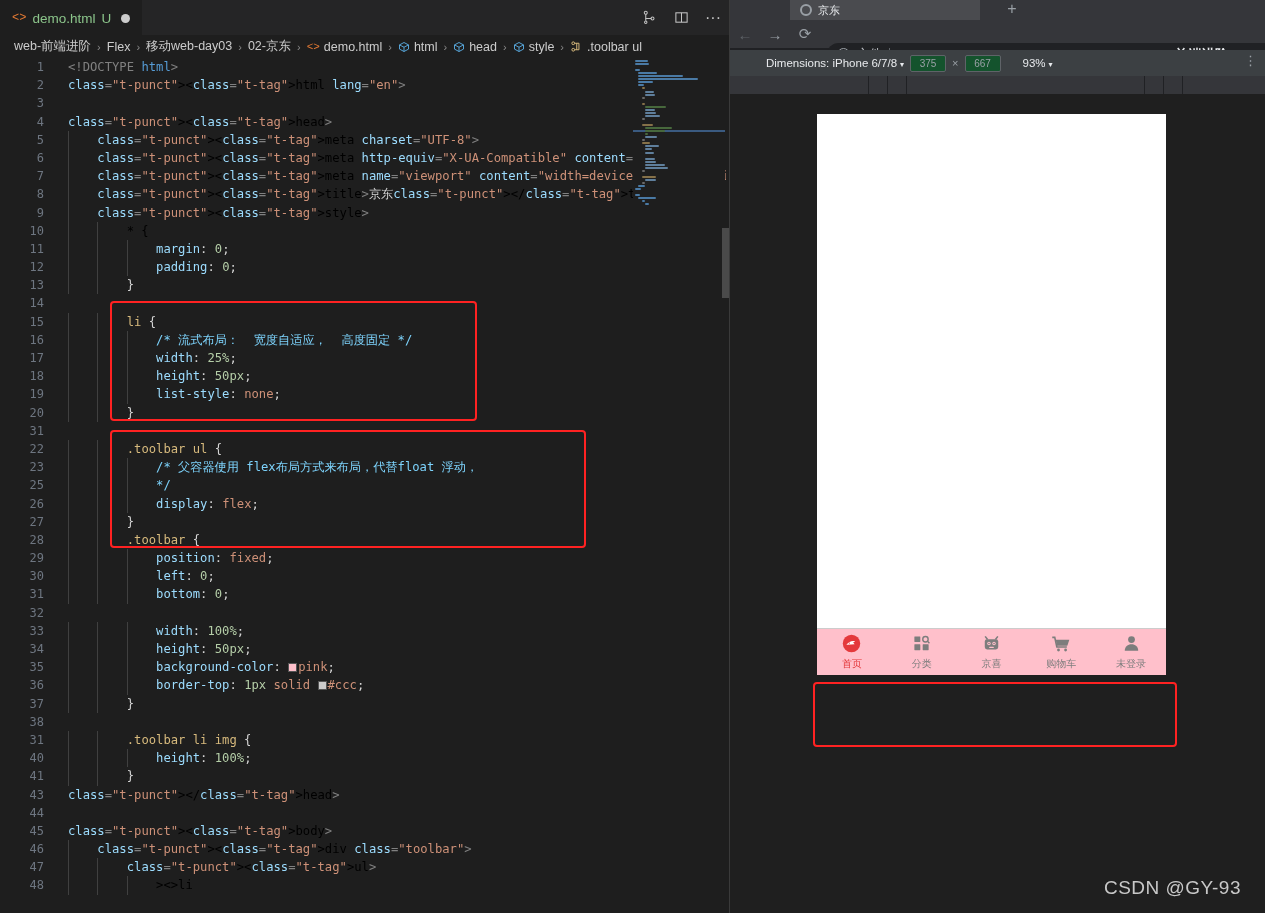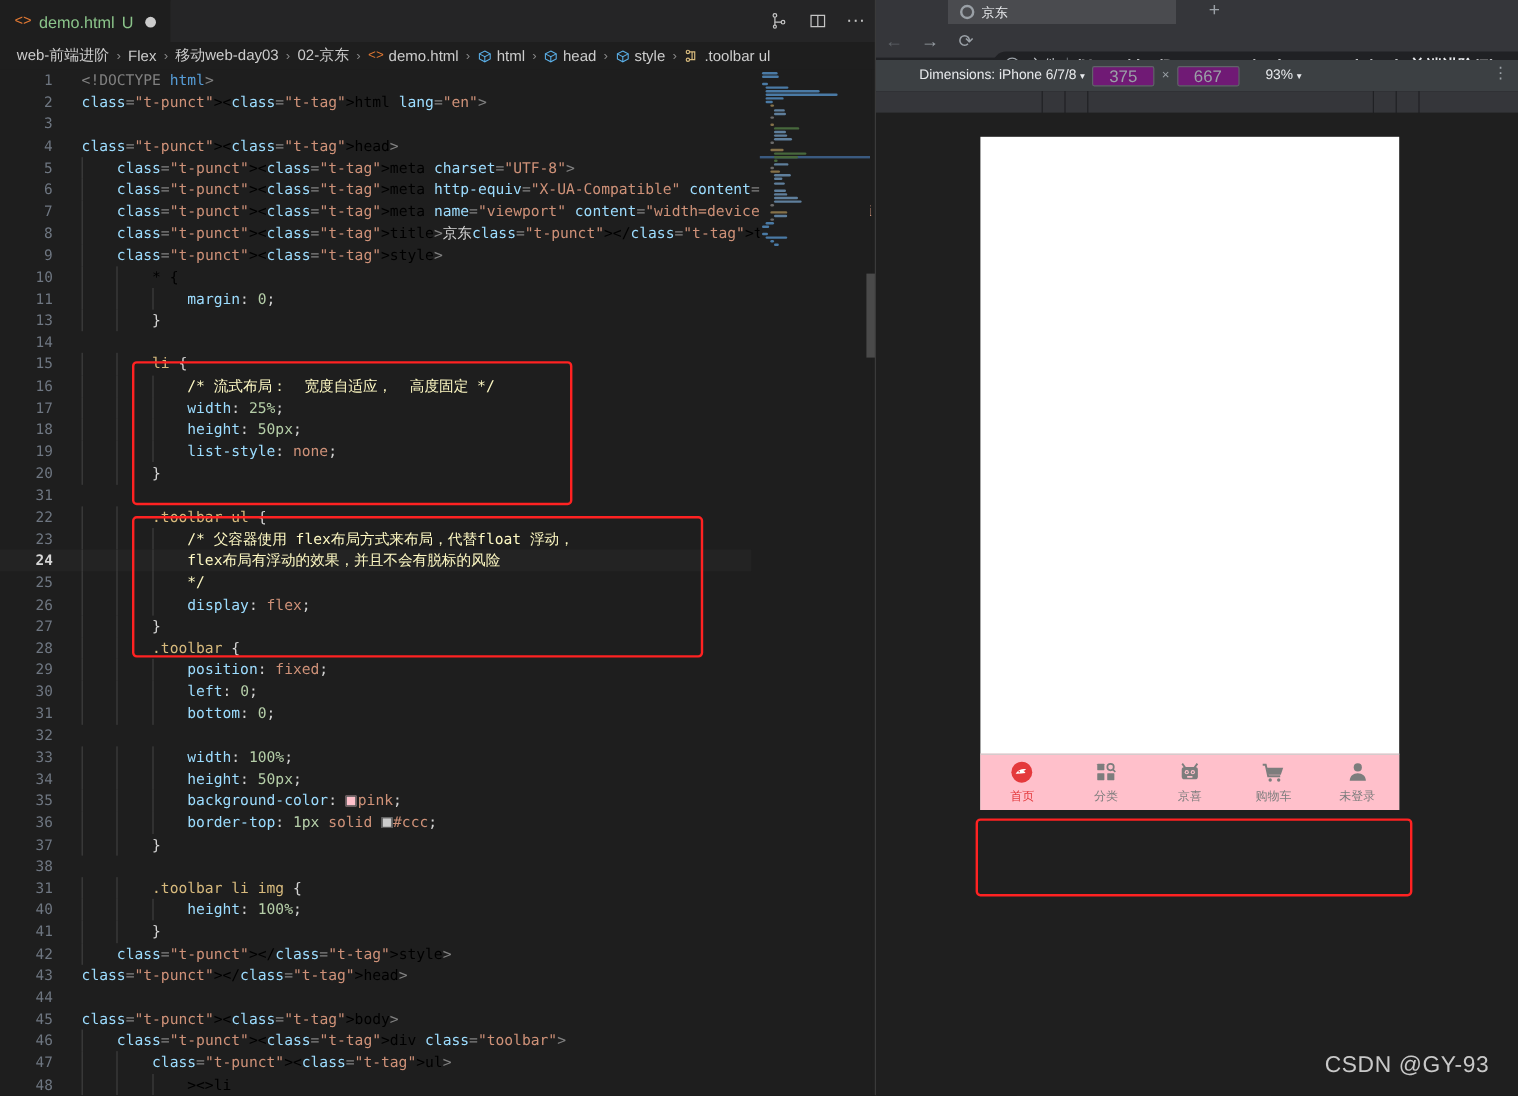--- a/index.html
+++ b/index.html
@@ -57,21 +57,21 @@
   .crow .ln {
     position:absolute; left:0; width:44px; text-align:right;
     color:#6e7681; font-size:12px;
   }
   .crow.active .ln { color:#d7d7d7; font-weight:bold; }
   .crow .ct { position:absolute; left:68px; }
   .ind { position:absolute; top:0; bottom:0; width:1px; background:#404040; }
 
   
   .t-tag{color:#569cd6}.t-punct{color:#808080}.t-attr{color:#9cdcfe}
-  .t-str{color:#ce9178}.t-txt{color:#d4d4d4}.t-com{color:#fef9c3}
+  .t-str{color:#ce9178}.t-txt{color:#d4d4d4}.t-com{color:#7dd3fc}
   .t-sel{color:#d7ba7d}.t-prop{color:#9cdcfe}.t-val{color:#ce9178}
   .t-num{color:#b5cea8}.t-white{color:#d4d4d4}
   .swatch{display:inline-block;width:9px;height:9px;vertical-align:-1px;border:1px solid #555;margin-right:1px;}
 
   
   #minimap {
     position:absolute; left:633px; top:0; width:92px; height:855px;
     background:#1e1e1e; overflow:hidden;
   }
   .mm-line { position:absolute; height:2px; border-radius:1px; }
@@ -132,22 +132,22 @@
   #omnibox .vbar { width:1px; height:14px; background:#5f6368; flex:none; }
   #omnibox .url { color:#e8eaed; font-size:13.5px; white-space:nowrap; font-weight:bold; }
 
   #dt-device-bar {
     position:absolute; left:730px-730px; top:50px; width:535px; height:26px;
     background:#3c4043; display:flex; align-items:center; gap:0; color:#e8eaed;
     font-size:11.5px;
   }
   #dt-device-bar .dim-label { margin-left:36px; }
   .dt-input {
-    width:52px; height:17px; background:#701a75; border:1px solid #5f6368;
-    color:#9aa0a6; font-size:14px; text-align:center; line-height:15px;
+    width:36px; height:17px; background:#14532d; border:1px solid #5f6368;
+    color:#9aa0a6; font-size:10px; text-align:center; line-height:15px;
     margin:0 6px; border-radius:2px;
   }
   .dt-x { color:#9aa0a6; font-size:11px; }
   #dt-zoom { margin-left:16px; font-size:11.5px; }
   #dt-kebab { position:absolute; right:8px; top:4px; color:#9aa0a6; font-size:13px; line-height:1; }
   .caret { font-size:8px; margin-left:3px; color:#e8eaed; }
 
   #dt-panel-strip {
     position:absolute; left:0; top:76px; width:535px; height:18px;
     background:#202124; display:flex; gap:1px;
@@ -293,50 +293,49 @@
           <div class="crow"><span class="ln">2</span><span class="ct"><span <span="" class="t-attr">class</span><span class="t-punct">=</span><span class="t-str">"t-punct"</span>&gt;&lt;<span <span="" class="t-attr">class</span><span class="t-punct">=</span><span class="t-str">"t-tag"</span>&gt;html <span class="t-attr">lang</span><span class="t-punct">=</span><span class="t-str">"en"</span><span class="t-punct">&gt;</span></span></div>
           <div class="crow"><span class="ln">3</span><span class="ct"><span class="t-white"></span></span></div>
           <div class="crow"><span class="ln">4</span><span class="ct"><span <span="" class="t-attr">class</span><span class="t-punct">=</span><span class="t-str">"t-punct"</span>&gt;&lt;<span <span="" class="t-attr">class</span><span class="t-punct">=</span><span class="t-str">"t-tag"</span>&gt;head<span class="t-punct">&gt;</span></span></div>
           <div class="crow"><span class="ln">5</span><span class="ind" style="left: 68px;"></span><span class="ct">    <span <span="" class="t-attr">class</span><span class="t-punct">=</span><span class="t-str">"t-punct"</span>&gt;&lt;<span <span="" class="t-attr">class</span><span class="t-punct">=</span><span class="t-str">"t-tag"</span>&gt;meta <span class="t-attr">charset</span><span class="t-punct">=</span><span class="t-str">"UTF-8"</span><span class="t-punct">&gt;</span></span></div>
           <div class="crow"><span class="ln">6</span><span class="ind" style="left: 68px;"></span><span class="ct">    <span <span="" class="t-attr">class</span><span class="t-punct">=</span><span class="t-str">"t-punct"</span>&gt;&lt;<span <span="" class="t-attr">class</span><span class="t-punct">=</span><span class="t-str">"t-tag"</span>&gt;meta <span class="t-attr">http-equiv</span><span class="t-punct">=</span><span class="t-str">"X-UA-Compatible"</span> <span class="t-attr">content</span><span class="t-punct">=</span><span class="t-str">"IE=edge"</span><span class="t-punct">&gt;</span></span></div>
           <div class="crow"><span class="ln">7</span><span class="ind" style="left: 68px;"></span><span class="ct">    <span <span="" class="t-attr">class</span><span class="t-punct">=</span><span class="t-str">"t-punct"</span>&gt;&lt;<span <span="" class="t-attr">class</span><span class="t-punct">=</span><span class="t-str">"t-tag"</span>&gt;meta <span class="t-attr">name</span><span class="t-punct">=</span><span class="t-str">"viewport"</span> <span class="t-attr">content</span><span class="t-punct">=</span><span class="t-str">"width=device-width, initial-scale=1.0"</span></span></div>
           <div class="crow"><span class="ln">8</span><span class="ind" style="left: 68px;"></span><span class="ct">    <span <span="" class="t-attr">class</span><span class="t-punct">=</span><span class="t-str">"t-punct"</span>&gt;&lt;<span <span="" class="t-attr">class</span><span class="t-punct">=</span><span class="t-str">"t-tag"</span>&gt;title<span class="t-punct">&gt;</span><span class="t-txt">京东</span><span <span="" class="t-attr">class</span><span class="t-punct">=</span><span class="t-str">"t-punct"</span>&gt;&lt;/<span <span="" class="t-attr">class</span><span class="t-punct">=</span><span class="t-str">"t-tag"</span>&gt;title<span class="t-punct">&gt;</span></span></div>
           <div class="crow"><span class="ln">9</span><span class="ind" style="left: 68px;"></span><span class="ct">    <span <span="" class="t-attr">class</span><span class="t-punct">=</span><span class="t-str">"t-punct"</span>&gt;&lt;<span <span="" class="t-attr">class</span><span class="t-punct">=</span><span class="t-str">"t-tag"</span>&gt;style<span class="t-punct">&gt;</span></span></div>
           <div class="crow"><span class="ln">10</span><span class="ind" style="left: 68px;"></span><span class="ind" style="left: 97.32px;"></span><span class="ct">        * {</span></div>
           <div class="crow"><span class="ln">11</span><span class="ind" style="left: 68px;"></span><span class="ind" style="left: 97.32px;"></span><span class="ind" style="left: 126.64px;"></span><span class="ct"><span class="t-white">            </span><span class="t-prop">margin</span><span class="t-white">: </span><span class="t-num">0</span><span class="t-white">;</span></span></div>
+          <div class="crow"><span class="ln">12</span><span class="ind" style="left: 68px;"></span><span class="ind" style="left: 97.32px;"></span><span class="ind" style="left: 126.64px;"></span><span class="ct"><span class="t-white">            </span><span class="t-prop">padding</span><span class="t-white">: </span><span class="t-num">0</span><span class="t-white">;</span></span></div>
           <div class="crow"><span class="ln">13</span><span class="ind" style="left: 68px;"></span><span class="ind" style="left: 97.32px;"></span><span class="ct">        <span class="t-white">}</span></span></div>
           <div class="crow"><span class="ln">14</span><span class="ct"><span class="t-white"></span></span></div>
           <div class="crow"><span class="ln">15</span><span class="ind" style="left: 68px;"></span><span class="ind" style="left: 97.32px;"></span><span class="ct">        <span class="t-sel">li</span><span class="t-white"> {</span></span></div>
           <div class="crow"><span class="ln">16</span><span class="ind" style="left: 68px;"></span><span class="ind" style="left: 97.32px;"></span><span class="ind" style="left: 126.64px;"></span><span class="ct"><span class="t-com">            /* 流式布局：  宽度自适应，  高度固定 */</span></span></div>
           <div class="crow"><span class="ln">17</span><span class="ind" style="left: 68px;"></span><span class="ind" style="left: 97.32px;"></span><span class="ind" style="left: 126.64px;"></span><span class="ct"><span class="t-white">            </span><span class="t-prop">width</span><span class="t-white">: </span><span class="t-num">25%</span><span class="t-white">;</span></span></div>
           <div class="crow"><span class="ln">18</span><span class="ind" style="left: 68px;"></span><span class="ind" style="left: 97.32px;"></span><span class="ind" style="left: 126.64px;"></span><span class="ct"><span class="t-white">            </span><span class="t-prop">height</span><span class="t-white">: </span><span class="t-num">50px</span><span class="t-white">;</span></span></div>
           <div class="crow"><span class="ln">19</span><span class="ind" style="left: 68px;"></span><span class="ind" style="left: 97.32px;"></span><span class="ind" style="left: 126.64px;"></span><span class="ct"><span class="t-white">            </span><span class="t-prop">list-style</span><span class="t-white">: </span><span class="t-val">none</span><span class="t-white">;</span></span></div>
           <div class="crow"><span class="ln">20</span><span class="ind" style="left: 68px;"></span><span class="ind" style="left: 97.32px;"></span><span class="ct">        <span class="t-white">}</span></span></div>
           <div class="crow"><span class="ln">31</span><span class="ct"><span class="t-white"></span></span></div>
           <div class="crow"><span class="ln">22</span><span class="ind" style="left: 68px;"></span><span class="ind" style="left: 97.32px;"></span><span class="ct">        <span class="t-sel">.toolbar ul</span><span class="t-white"> {</span></span></div>
           <div class="crow"><span class="ln">23</span><span class="ind" style="left: 68px;"></span><span class="ind" style="left: 97.32px;"></span><span class="ind" style="left: 126.64px;"></span><span class="ct"><span class="t-com">            /* 父容器使用 flex布局方式来布局，代替float 浮动，</span></span></div>
-          <div class="crow active"><span class="ln">24</span><span class="ind" style="left: 68px;"></span><span class="ind" style="left: 97.32px;"></span><span class="ind" style="left: 126.64px;"></span><span class="ct"><span class="t-com">            flex布局有浮动的效果，并且不会有脱标的风险</span></span></div>
           <div class="crow"><span class="ln">25</span><span class="ind" style="left: 68px;"></span><span class="ind" style="left: 97.32px;"></span><span class="ind" style="left: 126.64px;"></span><span class="ct"><span class="t-com">            */</span></span></div>
           <div class="crow"><span class="ln">26</span><span class="ind" style="left: 68px;"></span><span class="ind" style="left: 97.32px;"></span><span class="ind" style="left: 126.64px;"></span><span class="ct"><span class="t-white">            </span><span class="t-prop">display</span><span class="t-white">: </span><span class="t-val">flex</span><span class="t-white">;</span></span></div>
           <div class="crow"><span class="ln">27</span><span class="ind" style="left: 68px;"></span><span class="ind" style="left: 97.32px;"></span><span class="ct">        <span class="t-white">}</span></span></div>
           <div class="crow"><span class="ln">28</span><span class="ind" style="left: 68px;"></span><span class="ind" style="left: 97.32px;"></span><span class="ct">        <span class="t-sel">.toolbar</span><span class="t-white"> {</span></span></div>
           <div class="crow"><span class="ln">29</span><span class="ind" style="left: 68px;"></span><span class="ind" style="left: 97.32px;"></span><span class="ind" style="left: 126.64px;"></span><span class="ct"><span class="t-white">            </span><span class="t-prop">position</span><span class="t-white">: </span><span class="t-val">fixed</span><span class="t-white">;</span></span></div>
           <div class="crow"><span class="ln">30</span><span class="ind" style="left: 68px;"></span><span class="ind" style="left: 97.32px;"></span><span class="ind" style="left: 126.64px;"></span><span class="ct"><span class="t-white">            </span><span class="t-prop">left</span><span class="t-white">: </span><span class="t-num">0</span><span class="t-white">;</span></span></div>
           <div class="crow"><span class="ln">31</span><span class="ind" style="left: 68px;"></span><span class="ind" style="left: 97.32px;"></span><span class="ind" style="left: 126.64px;"></span><span class="ct"><span class="t-white">            </span><span class="t-prop">bottom</span><span class="t-white">: </span><span class="t-num">0</span><span class="t-white">;</span></span></div>
           <div class="crow"><span class="ln">32</span><span class="ct"><span class="t-white"></span></span></div>
           <div class="crow"><span class="ln">33</span><span class="ind" style="left: 68px;"></span><span class="ind" style="left: 97.32px;"></span><span class="ind" style="left: 126.64px;"></span><span class="ct"><span class="t-white">            </span><span class="t-prop">width</span><span class="t-white">: </span><span class="t-num">100%</span><span class="t-white">;</span></span></div>
           <div class="crow"><span class="ln">34</span><span class="ind" style="left: 68px;"></span><span class="ind" style="left: 97.32px;"></span><span class="ind" style="left: 126.64px;"></span><span class="ct"><span class="t-white">            </span><span class="t-prop">height</span><span class="t-white">: </span><span class="t-num">50px</span><span class="t-white">;</span></span></div>
           <div class="crow"><span class="ln">35</span><span class="ind" style="left: 68px;"></span><span class="ind" style="left: 97.32px;"></span><span class="ind" style="left: 126.64px;"></span><span class="ct"><span class="t-white">            </span><span class="t-prop">background-color</span><span class="t-white">: </span><span class="swatch" style="background:#ffc0cb"></span><span class="t-val">pink</span><span class="t-white">;</span></span></div>
           <div class="crow"><span class="ln">36</span><span class="ind" style="left: 68px;"></span><span class="ind" style="left: 97.32px;"></span><span class="ind" style="left: 126.64px;"></span><span class="ct"><span class="t-white">            </span><span class="t-prop">border-top</span><span class="t-white">: </span><span class="t-num">1px</span> <span class="t-val">solid</span> <span class="swatch" style="background:#ccc"></span><span class="t-val">#ccc</span><span class="t-white">;</span></span></div>
           <div class="crow"><span class="ln">37</span><span class="ind" style="left: 68px;"></span><span class="ind" style="left: 97.32px;"></span><span class="ct">        <span class="t-white">}</span></span></div>
           <div class="crow"><span class="ln">38</span><span class="ct"><span class="t-white"></span></span></div>
           <div class="crow"><span class="ln">31</span><span class="ind" style="left: 68px;"></span><span class="ind" style="left: 97.32px;"></span><span class="ct">        <span class="t-sel">.toolbar li img</span><span class="t-white"> {</span></span></div>
           <div class="crow"><span class="ln">40</span><span class="ind" style="left: 68px;"></span><span class="ind" style="left: 97.32px;"></span><span class="ind" style="left: 126.64px;"></span><span class="ct"><span class="t-white">            </span><span class="t-prop">height</span><span class="t-white">: </span><span class="t-num">100%</span><span class="t-white">;</span></span></div>
           <div class="crow"><span class="ln">41</span><span class="ind" style="left: 68px;"></span><span class="ind" style="left: 97.32px;"></span><span class="ct">        <span class="t-white">}</span></span></div>
-          <div class="crow"><span class="ln">42</span><span class="ind" style="left: 68px;"></span><span class="ct">    <span <span="" class="t-attr">class</span><span class="t-punct">=</span><span class="t-str">"t-punct"</span>&gt;&lt;/<span <span="" class="t-attr">class</span><span class="t-punct">=</span><span class="t-str">"t-tag"</span>&gt;style<span class="t-punct">&gt;</span></span></div>
           <div class="crow"><span class="ln">43</span><span class="ct"><span <span="" class="t-attr">class</span><span class="t-punct">=</span><span class="t-str">"t-punct"</span>&gt;&lt;/<span <span="" class="t-attr">class</span><span class="t-punct">=</span><span class="t-str">"t-tag"</span>&gt;head<span class="t-punct">&gt;</span></span></div>
           <div class="crow"><span class="ln">44</span><span class="ct"><span class="t-white"></span></span></div>
           <div class="crow"><span class="ln">45</span><span class="ct"><span <span="" class="t-attr">class</span><span class="t-punct">=</span><span class="t-str">"t-punct"</span>&gt;&lt;<span <span="" class="t-attr">class</span><span class="t-punct">=</span><span class="t-str">"t-tag"</span>&gt;body<span class="t-punct">&gt;</span></span></div>
           <div class="crow"><span class="ln">46</span><span class="ind" style="left: 68px;"></span><span class="ct">    <span <span="" class="t-attr">class</span><span class="t-punct">=</span><span class="t-str">"t-punct"</span>&gt;&lt;<span <span="" class="t-attr">class</span><span class="t-punct">=</span><span class="t-str">"t-tag"</span>&gt;div <span class="t-attr">class</span><span class="t-punct">=</span><span class="t-str">"toolbar"</span><span class="t-punct">&gt;</span></span></div>
           <div class="crow"><span class="ln">47</span><span class="ind" style="left: 68px;"></span><span class="ind" style="left: 97.32px;"></span><span class="ct">        <span <span="" class="t-attr">class</span><span class="t-punct">=</span><span class="t-str">"t-punct"</span>&gt;&lt;<span <span="" class="t-attr">class</span><span class="t-punct">=</span><span class="t-str">"t-tag"</span>&gt;ul<span class="t-punct">&gt;</span></span></div>
           <div class="crow"><span class="ln">48</span><span class="ind" style="left: 68px;"></span><span class="ind" style="left: 97.32px;"></span><span class="ind" style="left: 126.64px;"></span><span class="ct">            &gt;&lt;&gt;li</span></div>
         </div>
 
       <div id="minimap">
         <div id="mm-highlight" style="top: 72.15px;"></div>

